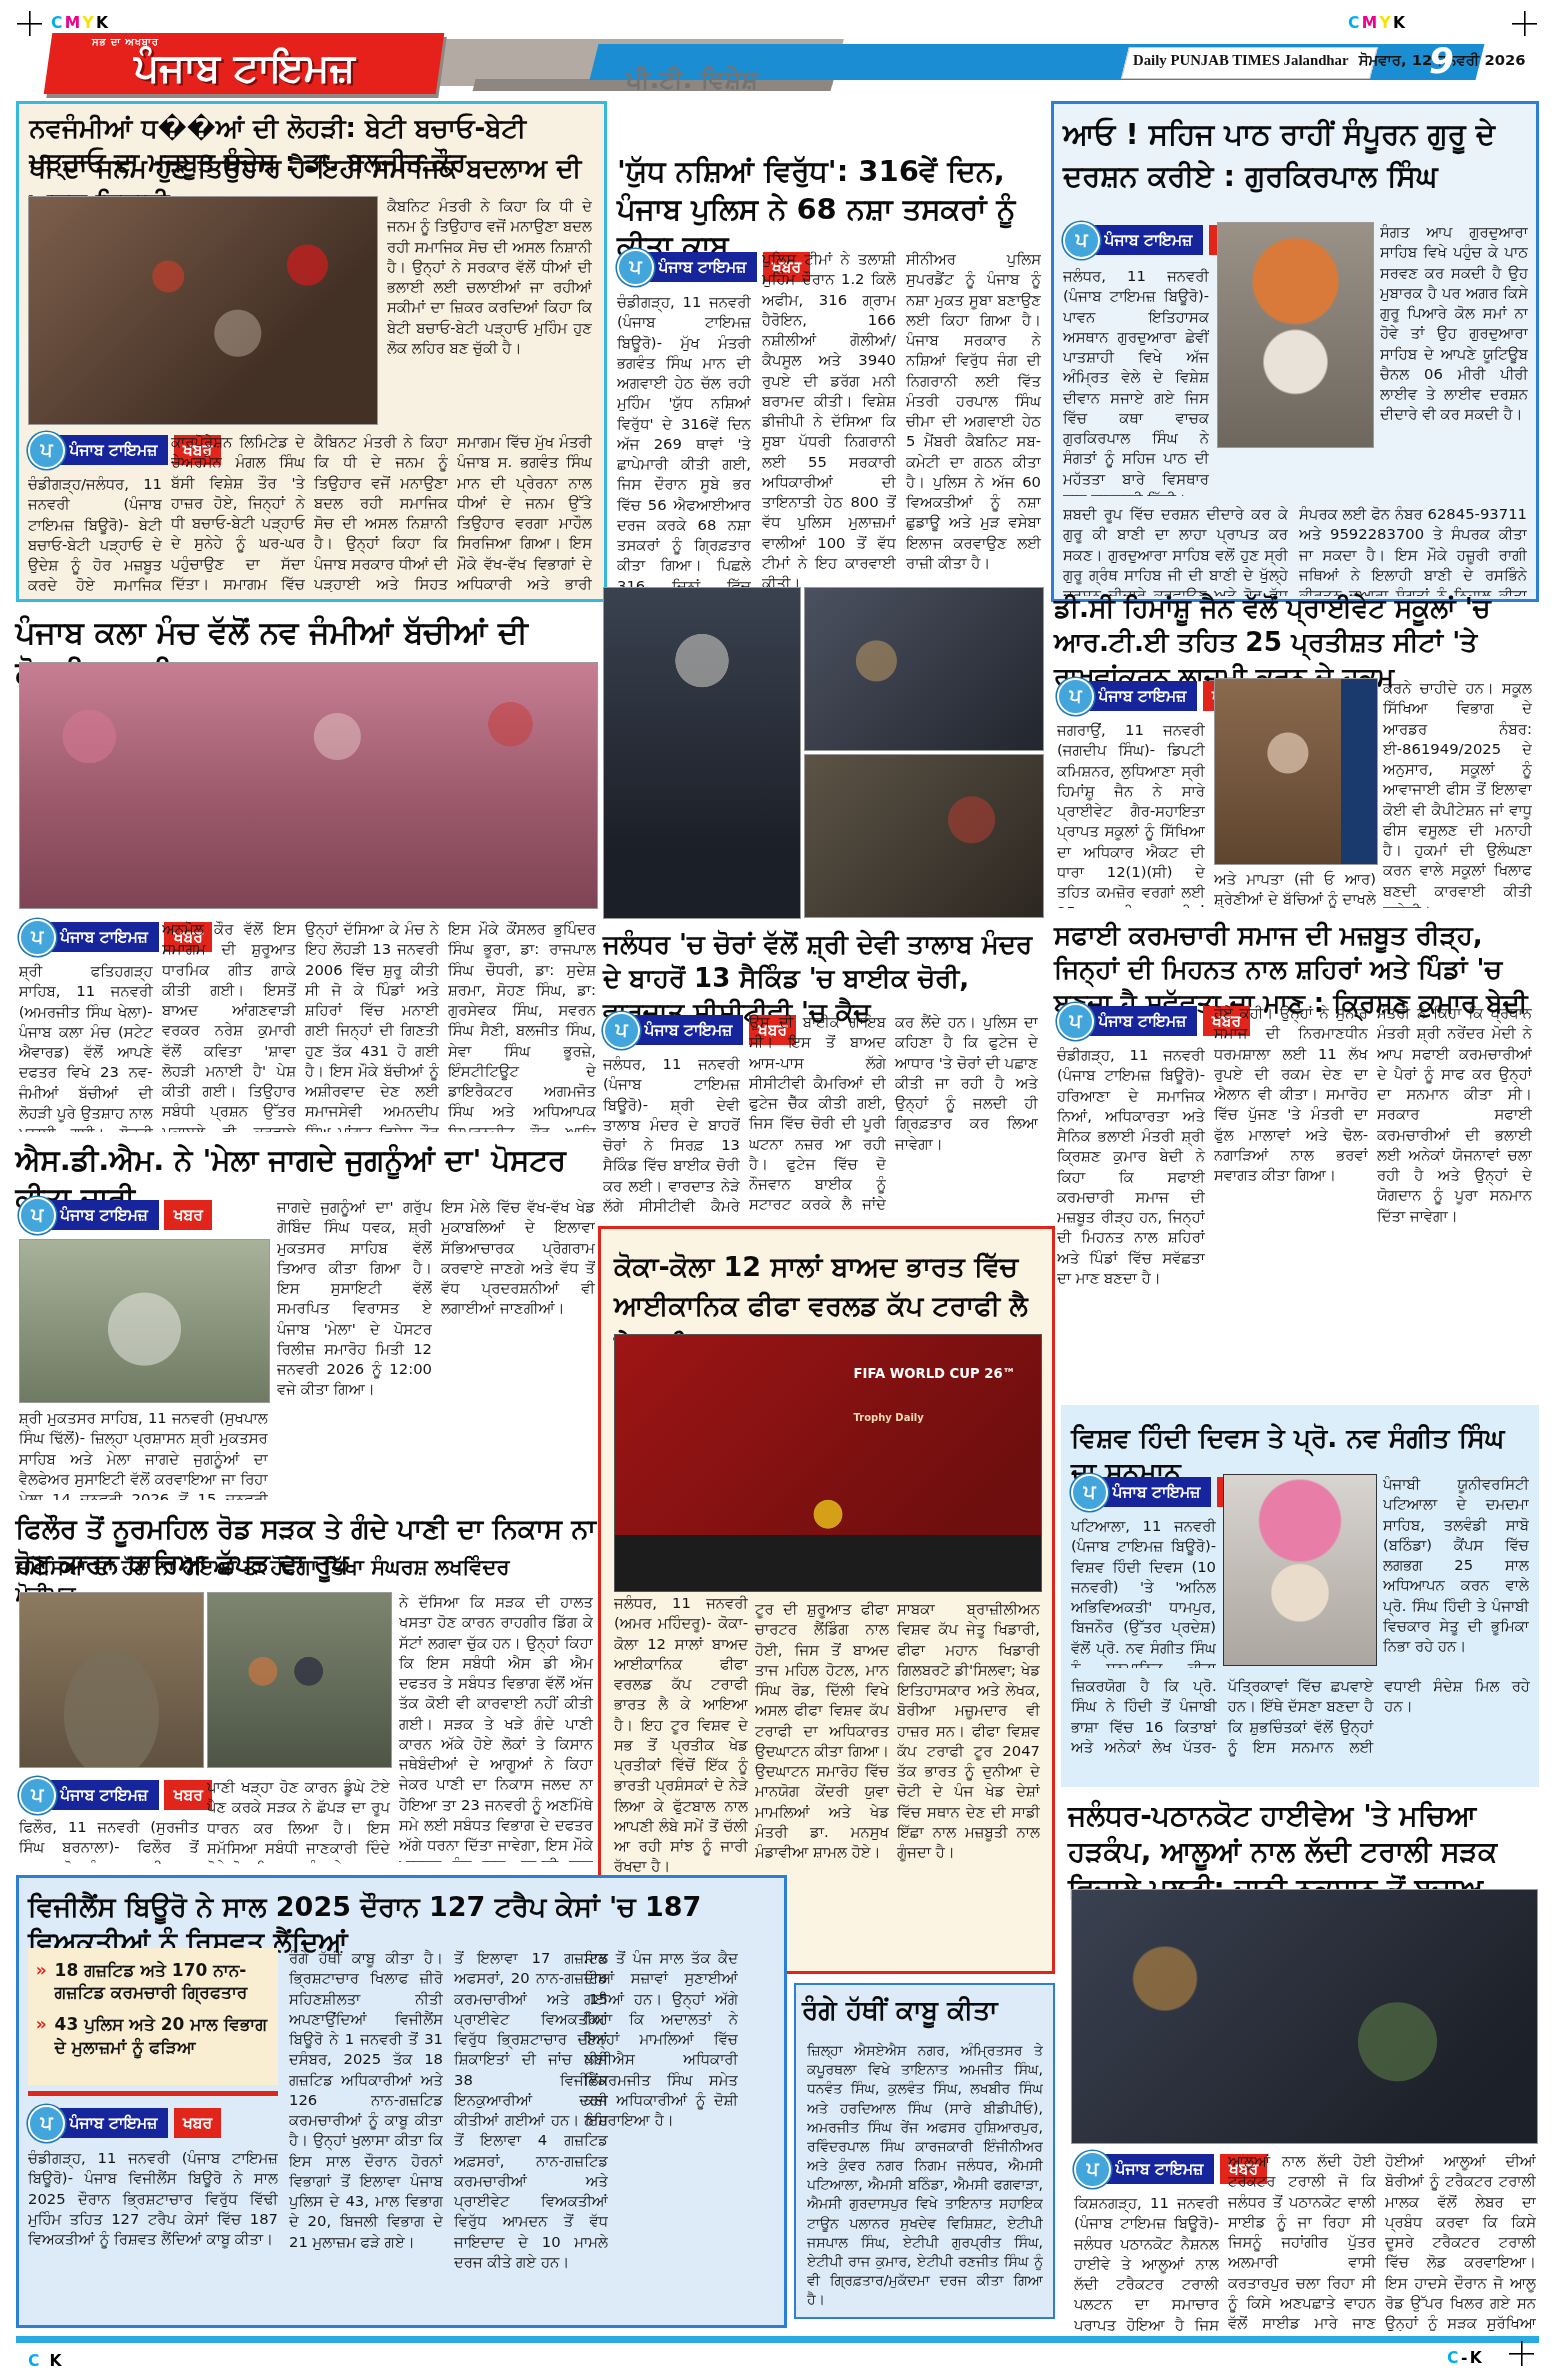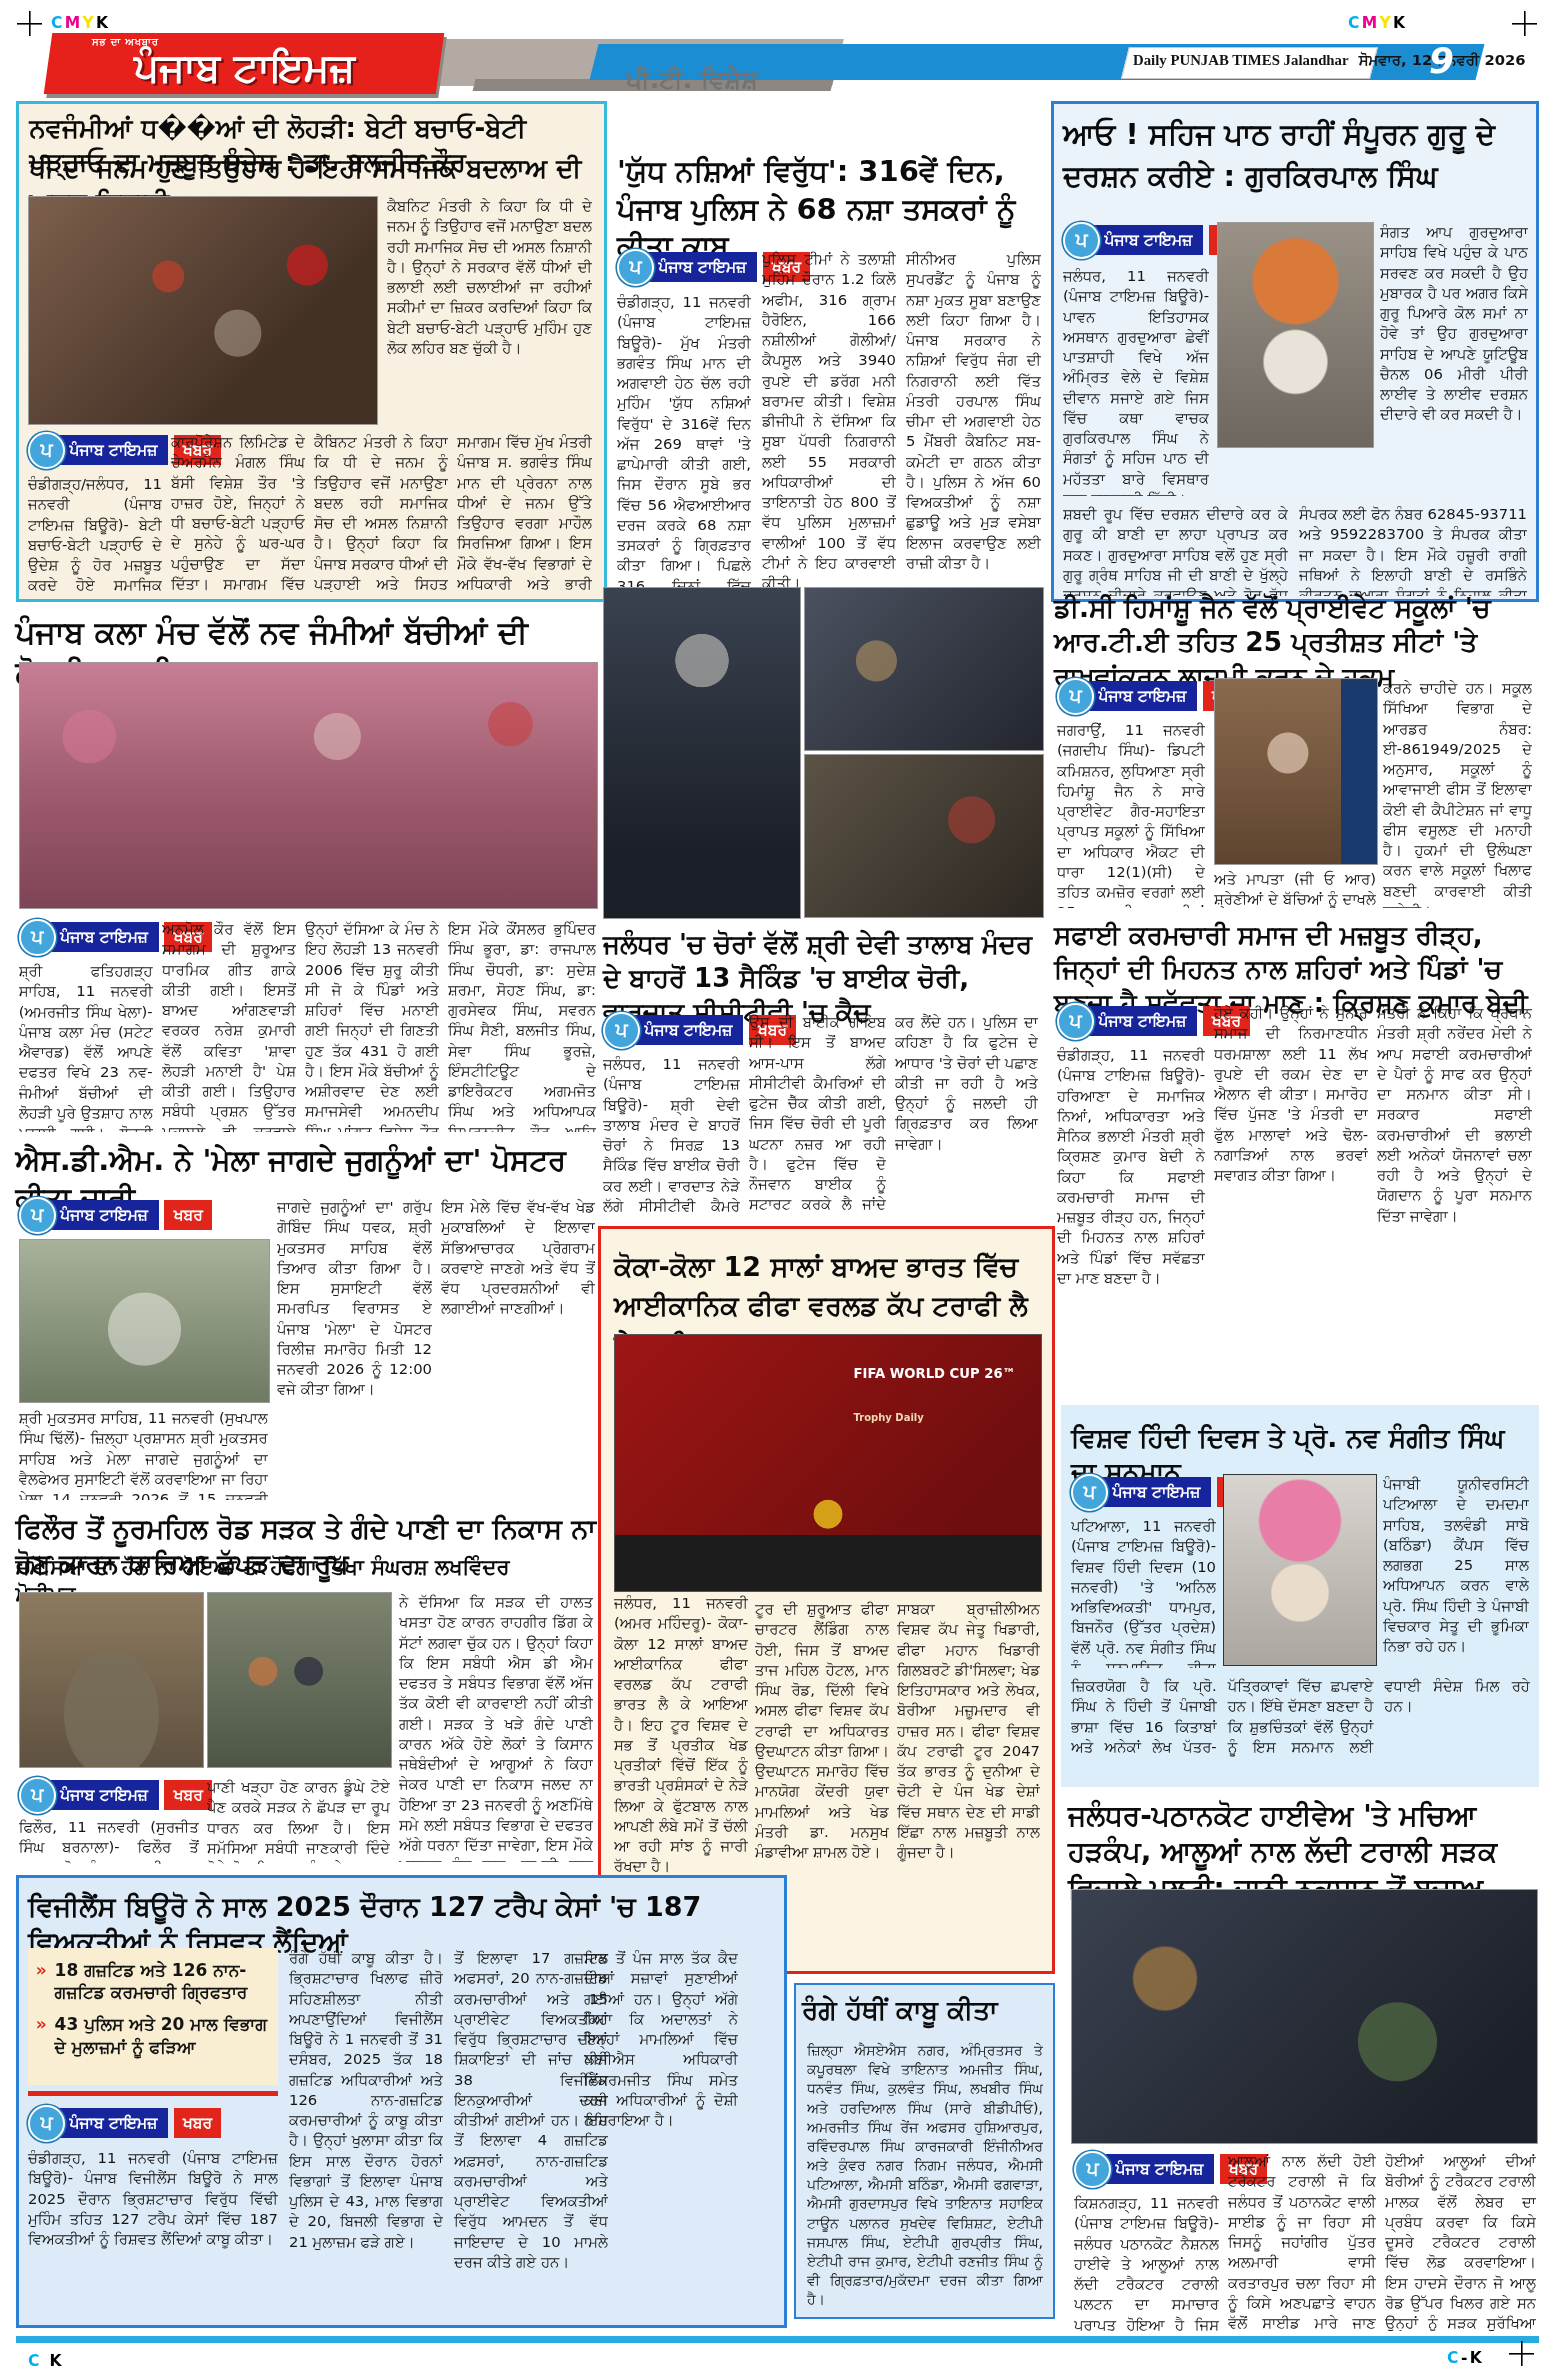--- a/index.html
+++ b/index.html
@@ -218,21 +218,21 @@
       radial-gradient(circle at 50% 62%, #e9dccb 0 28px, transparent 29.5px),
       linear-gradient(180deg,#d8d4cf,#aba69f);"></div>
   <div class="txt" style="left:1383px;top:1474px;width:146px;height:194px;">ਪੰਜਾਬੀ ਯੂਨੀਵਰਸਿਟੀ ਪਟਿਆਲਾ ਦੇ ਦਮਦਮਾ ਸਾਹਿਬ, ਤਲਵੰਡੀ ਸਾਬੋ (ਬਠਿੰਡਾ) ਕੈਂਪਸ ਵਿੱਚ ਲਗਭਗ 25 ਸਾਲ ਅਧਿਆਪਨ ਕਰਨ ਵਾਲੇ ਪ੍ਰੋ. ਸਿੰਘ ਹਿੰਦੀ ਤੇ ਪੰਜਾਬੀ ਵਿਚਕਾਰ ਸੇਤੂ ਦੀ ਭੂਮਿਕਾ ਨਿਭਾ ਰਹੇ ਹਨ।</div>
   <div class="txt" style="left:1071px;top:1676px;width:459px;height:103px;column-count:3;column-gap:11px;font-size:14.8px;line-height:1.37;text-align:justify;position:absolute;overflow:hidden;">ਜ਼ਿਕਰਯੋਗ ਹੈ ਕਿ ਪ੍ਰੋ. ਸਿੰਘ ਨੇ ਹਿੰਦੀ ਤੋਂ ਪੰਜਾਬੀ ਭਾਸ਼ਾ ਵਿੱਚ 16 ਕਿਤਾਬਾਂ ਅਤੇ ਅਨੇਕਾਂ ਲੇਖ ਪੱਤਰ-ਪੱਤ੍ਰਿਕਾਵਾਂ ਵਿੱਚ ਛਪਵਾਏ ਹਨ। ਇੱਥੇ ਦੱਸਣਾ ਬਣਦਾ ਹੈ ਕਿ ਸ਼ੁਭਚਿੰਤਕਾਂ ਵੱਲੋਂ ਉਨ੍ਹਾਂ ਨੂੰ ਇਸ ਸਨਮਾਨ ਲਈ ਵਧਾਈ ਸੰਦੇਸ਼ ਮਿਲ ਰਹੇ ਹਨ।</div>
 
   <div class="box" style="left:15.5px;top:1875px;width:771px;height:453px;border:3.1px solid #2b7fd4;background:#dcebf7;"></div>
   <div class="hl" style="left:28px;top:1889px;width:746px;font-size:27px;">ਵਿਜੀਲੈਂਸ ਬਿਊਰੋ ਨੇ ਸਾਲ 2025 ਦੌਰਾਨ 127 ਟਰੈਪ ਕੇਸਾਂ 'ਚ 187 ਵਿਅਕਤੀਆਂ ਨੂੰ ਰਿਸ਼ਵਤ ਲੈਂਦਿਆਂ</div>
   <div class="box" style="left:28px;top:1948px;width:250px;height:137px;background:#f9eed2;padding:11px 7.8px;">
     <div class="bullet">
         <span class="arr">»</span>
-        <span>18 ਗਜ਼ਟਿਡ ਅਤੇ 126 ਨਾਨ-ਗਜ਼ਟਿਡ ਕਰਮਚਾਰੀ ਗ੍ਰਿਫਤਾਰ</span>
+        <span>18 ਗਜ਼ਟਿਡ ਅਤੇ 170 ਨਾਨ-ਗਜ਼ਟਿਡ ਕਰਮਚਾਰੀ ਗ੍ਰਿਫਤਾਰ</span>
       </div>
     <div class="bullet">
         <span class="arr">»</span>
         <span>43 ਪੁਲਿਸ ਅਤੇ 20 ਮਾਲ ਵਿਭਾਗ ਦੇ ਮੁਲਾਜ਼ਮਾਂ ਨੂੰ ਫੜਿਆ</span>
       </div>
   </div>
   <div class="abs" style="left:28px;top:2091px;width:250px;height:4.7px;background:#e1251b;"></div>
   <div class="byline" style="left:28px;top:2105px;">
       <span class="byl-circle">ਪ</span>
       <span class="byl-brand">ਪੰਜਾਬ ਟਾਇਮਜ਼</span>

